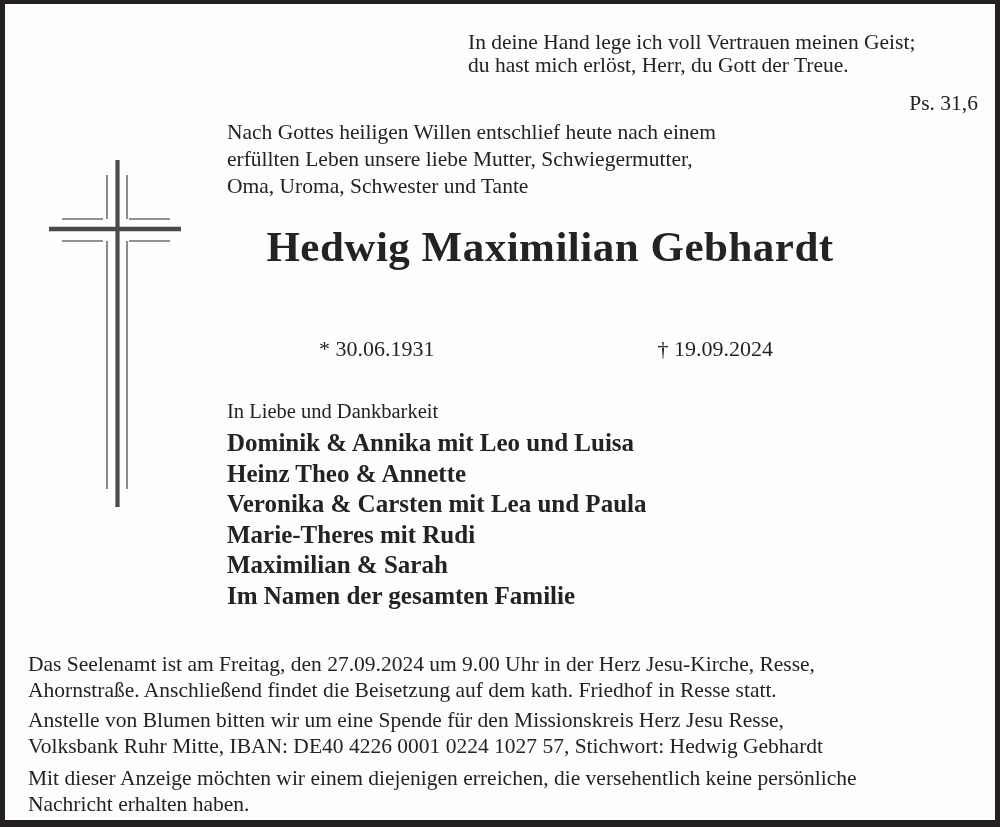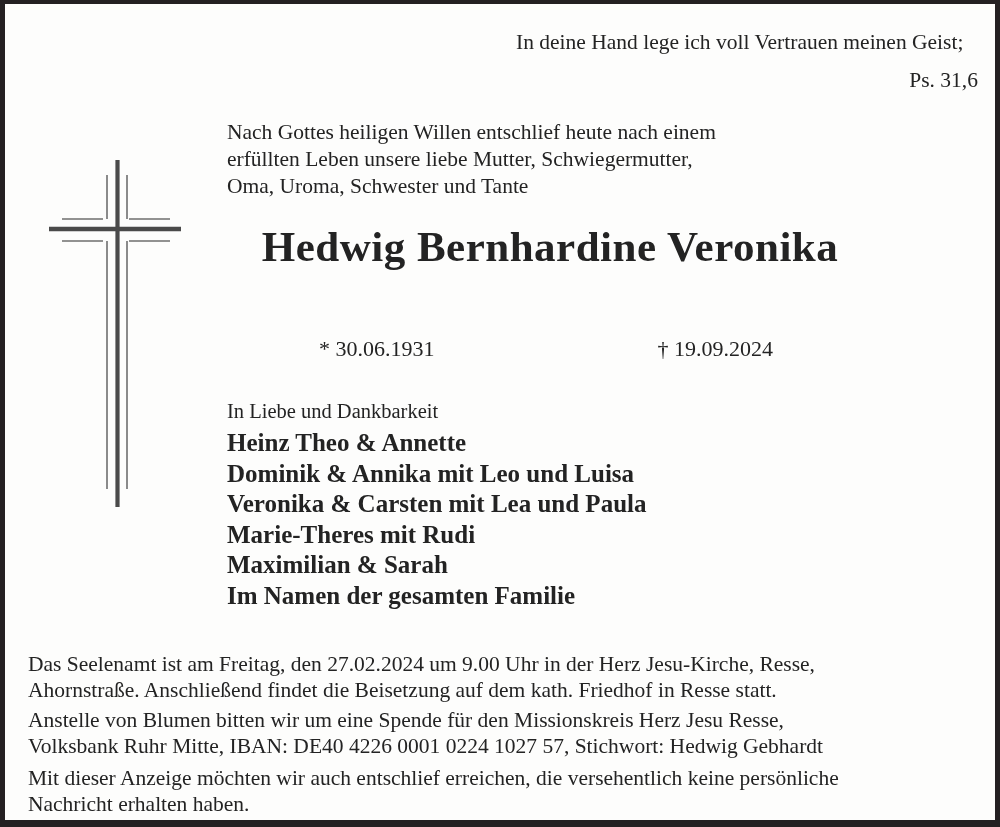--- a/index.html
+++ b/index.html
@@ -17,21 +17,21 @@
     background: #fdfdfc;
     color: #232323;
   }
   .abs { position: absolute; }
 
   
   .quote-block {
     left: 463px; top: 27px; width: 522px;
     font-size: 21.5px; line-height: 23px;
   }
-  .quote-line { white-space: nowrap; margin-left: 48px; }
+  .quote-line { white-space: nowrap; }
   .quote-source {
     margin-top: 15px;
     text-align: right;
     padding-right: 12px;
   }
 
   
   .main-col { left: 222px; width: 646px; }
   .announce { top: 115px; font-size: 21.5px; line-height: 27px; }
   .announce div { white-space: nowrap; }
@@ -73,20 +73,21 @@
   .cross-wrap svg { display: block; }
 </style>
 </head>
 <body>
 
 <div class="page">
   <div class="paper">
 
     <div class="abs quote-block">
       <div class="quote-line">In deine Hand lege ich voll Vertrauen meinen Geist;</div>
+      <div class="quote-line">du hast mich erlöst, Herr, du Gott der Treue.</div>
       <div class="quote-source">Ps. 31,6</div>
     </div>
 
     <div class="abs cross-wrap">
       <svg width="150" height="368" viewBox="0 0 150 368" aria-hidden="true">
 
         <line x1="77.5" y1="10" x2="77.5" y2="357" stroke="#4a4a4a" stroke-width="4.2"></line>
         <line x1="9" y1="79" x2="141" y2="79" stroke="#4a4a4a" stroke-width="4.6"></line>
 
         <line x1="67" y1="25" x2="67" y2="69" stroke="#6e6e6e" stroke-width="1.6"></line>
@@ -100,50 +101,50 @@
         <line x1="89" y1="91" x2="130" y2="91" stroke="#6e6e6e" stroke-width="1.6"></line>
       </svg>
     </div>
 
     <div class="abs main-col announce">
       <div>Nach Gottes heiligen Willen entschlief heute nach einem</div>
       <div>erfüllten Leben unsere liebe Mutter, Schwiegermutter,</div>
       <div>Oma, Uroma, Schwester und Tante</div>
     </div>
 
-    <h1 class="abs main-col deceased-name">Hedwig Bernhardine Veronika</h1>
+    <h1 class="abs main-col deceased-name">Hedwig Maximilian Gebhardt</h1>
 
 
     <div class="abs main-col dates-row">
       <span>* 30.06.1931</span>
       <span>† 19.09.2024</span>
     </div>
 
     <div class="abs main-col mourning-intro">In Liebe und Dankbarkeit</div>
 
     <div class="abs main-col mourners">
+      <div>Dominik &amp; Annika mit Leo und Luisa</div>
       <div>Heinz Theo &amp; Annette</div>
-      <div>Dominik &amp; Annika mit Leo und Luisa</div>
       <div>Veronika &amp; Carsten mit Lea und Paula</div>
       <div>Marie-Theres mit Rudi</div>
       <div>Maximilian &amp; Sarah</div>
       <div>Im Namen der gesamten Familie</div>
     </div>
 
     <div class="abs notice notice-service">
-      <div>Das Seelenamt ist am Freitag, den 27.02.2024 um 9.00 Uhr in der Herz Jesu-Kirche, Resse,</div>
+      <div>Das Seelenamt ist am Freitag, den 27.09.2024 um 9.00 Uhr in der Herz Jesu-Kirche, Resse,</div>
       <div>Ahornstraße. Anschließend findet die Beisetzung auf dem kath. Friedhof in Resse statt.</div>
     </div>
 
     <div class="abs notice notice-donation">
       <div>Anstelle von Blumen bitten wir um eine Spende für den Missionskreis Herz Jesu Resse,</div>
       <div>
         <span>Volksbank Ruhr Mitte, </span><span class="iban-bold">IBAN: DE40 4226 0001 0224 1027 57</span><span>, Stichwort: Hedwig Gebhardt</span>
       </div>
     </div>
 
     <div class="abs notice notice-closing">
-      <div>Mit dieser Anzeige möchten wir auch entschlief erreichen, die versehentlich keine persönliche</div>
+      <div>Mit dieser Anzeige möchten wir einem diejenigen erreichen, die versehentlich keine persönliche</div>
       <div>Nachricht erhalten haben.</div>
     </div>
 
   </div>
 </div>
 
 </body></html>

